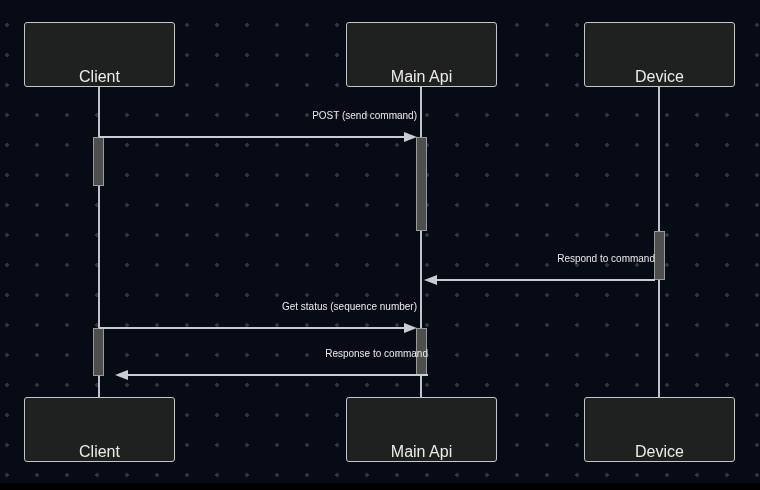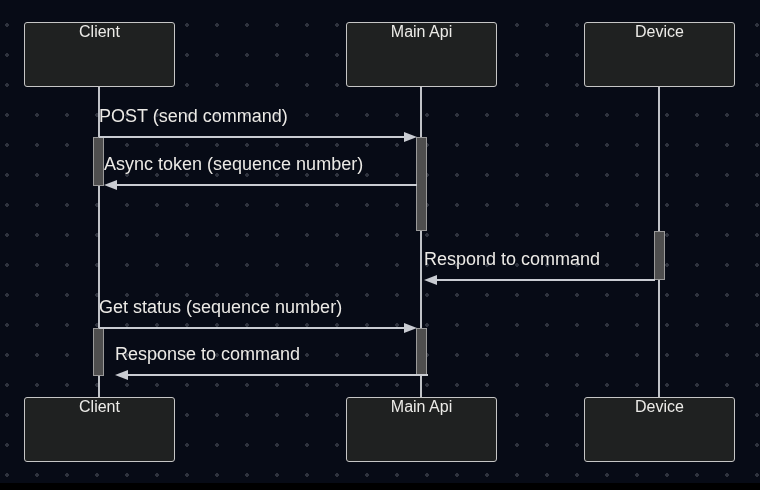--- a/index.html
+++ b/index.html
@@ -7,34 +7,34 @@
     position:relative; width:760px; height:490px; overflow:hidden;
     background-color:#070b16;
     background-image:radial-gradient(circle, #2f333e 1.7px, transparent 1.9px);
     background-size:30px 30px;
     background-position:-8px 10px;
     font-family:"Liberation Sans","DejaVu Sans",sans-serif;
   }
   .actor-box{
     position:absolute; width:151px; height:65px; box-sizing:border-box;
     background:#1f2121; border:1.5px solid #c6c6c6; border-radius:3px;
-    display:flex; align-items:flex-start; justify-content:center;
+    display:flex; align-items:flex-end; justify-content:center;
     color:#ecebe8; font-size:16px;
   }
   .lifeline{
     position:absolute; width:2px; top:87px; height:310px; background:#c0c3c8;
   }
   .activation{
     position:absolute; width:11px; box-sizing:border-box;
     background:#4e4e4e; border:1px solid #9a9a9a;
   }
   .msg{ position:absolute; }
   .msg-label{
-    display:block; width:100%; text-align:left;
-    color:#eceae6; font-size:18px; line-height:20px; white-space:nowrap;
+    display:block; width:100%; text-align:right;
+    color:#eceae6; font-size:10px; line-height:20px; white-space:nowrap;
   }
   .msg-line{ position:absolute; height:2px; background:#c9ccd2; top:30px; }
   .msg.right .msg-line{ left:0; right:11px; }
   .msg.left  .msg-line{ left:11px; right:0; }
   .msg-head{ position:absolute; top:26px; width:0; height:0; }
   .msg.right .msg-head{
     right:0; border-top:5px solid transparent; border-bottom:5px solid transparent;
     border-left:13px solid #c9ccd2;
   }
   .msg.left .msg-head{
@@ -67,25 +67,20 @@
   <div class="activation" style="left:654px;top:231px;height:49px;"></div>
   <div class="activation" style="left:93px;top:328px;height:48px;"></div>
   <div class="activation" style="left:416px;top:328px;height:48px;"></div>
 
   <div class="msg right" style="left:99px;top:106px;width:318px;">
     <span class="msg-label">POST (send command)</span>
     <div class="msg-line"></div>
     <div class="msg-head"></div>
   </div>
 
-  <div class="msg left" style="left:104px;top:154px;width:313px;">
-    <span class="msg-label">Async token (sequence number)</span>
-    <div class="msg-line"></div>
-    <div class="msg-head"></div>
-  </div>
 
 
   <div class="msg right" style="left:99px;top:297px;width:318px;">
     <span class="msg-label">Get status (sequence number)</span>
     <div class="msg-line"></div>
     <div class="msg-head"></div>
   </div>
 
   <div class="msg left" style="left:424px;top:249px;width:231px;">
     <span class="msg-label">Respond to command</span>

